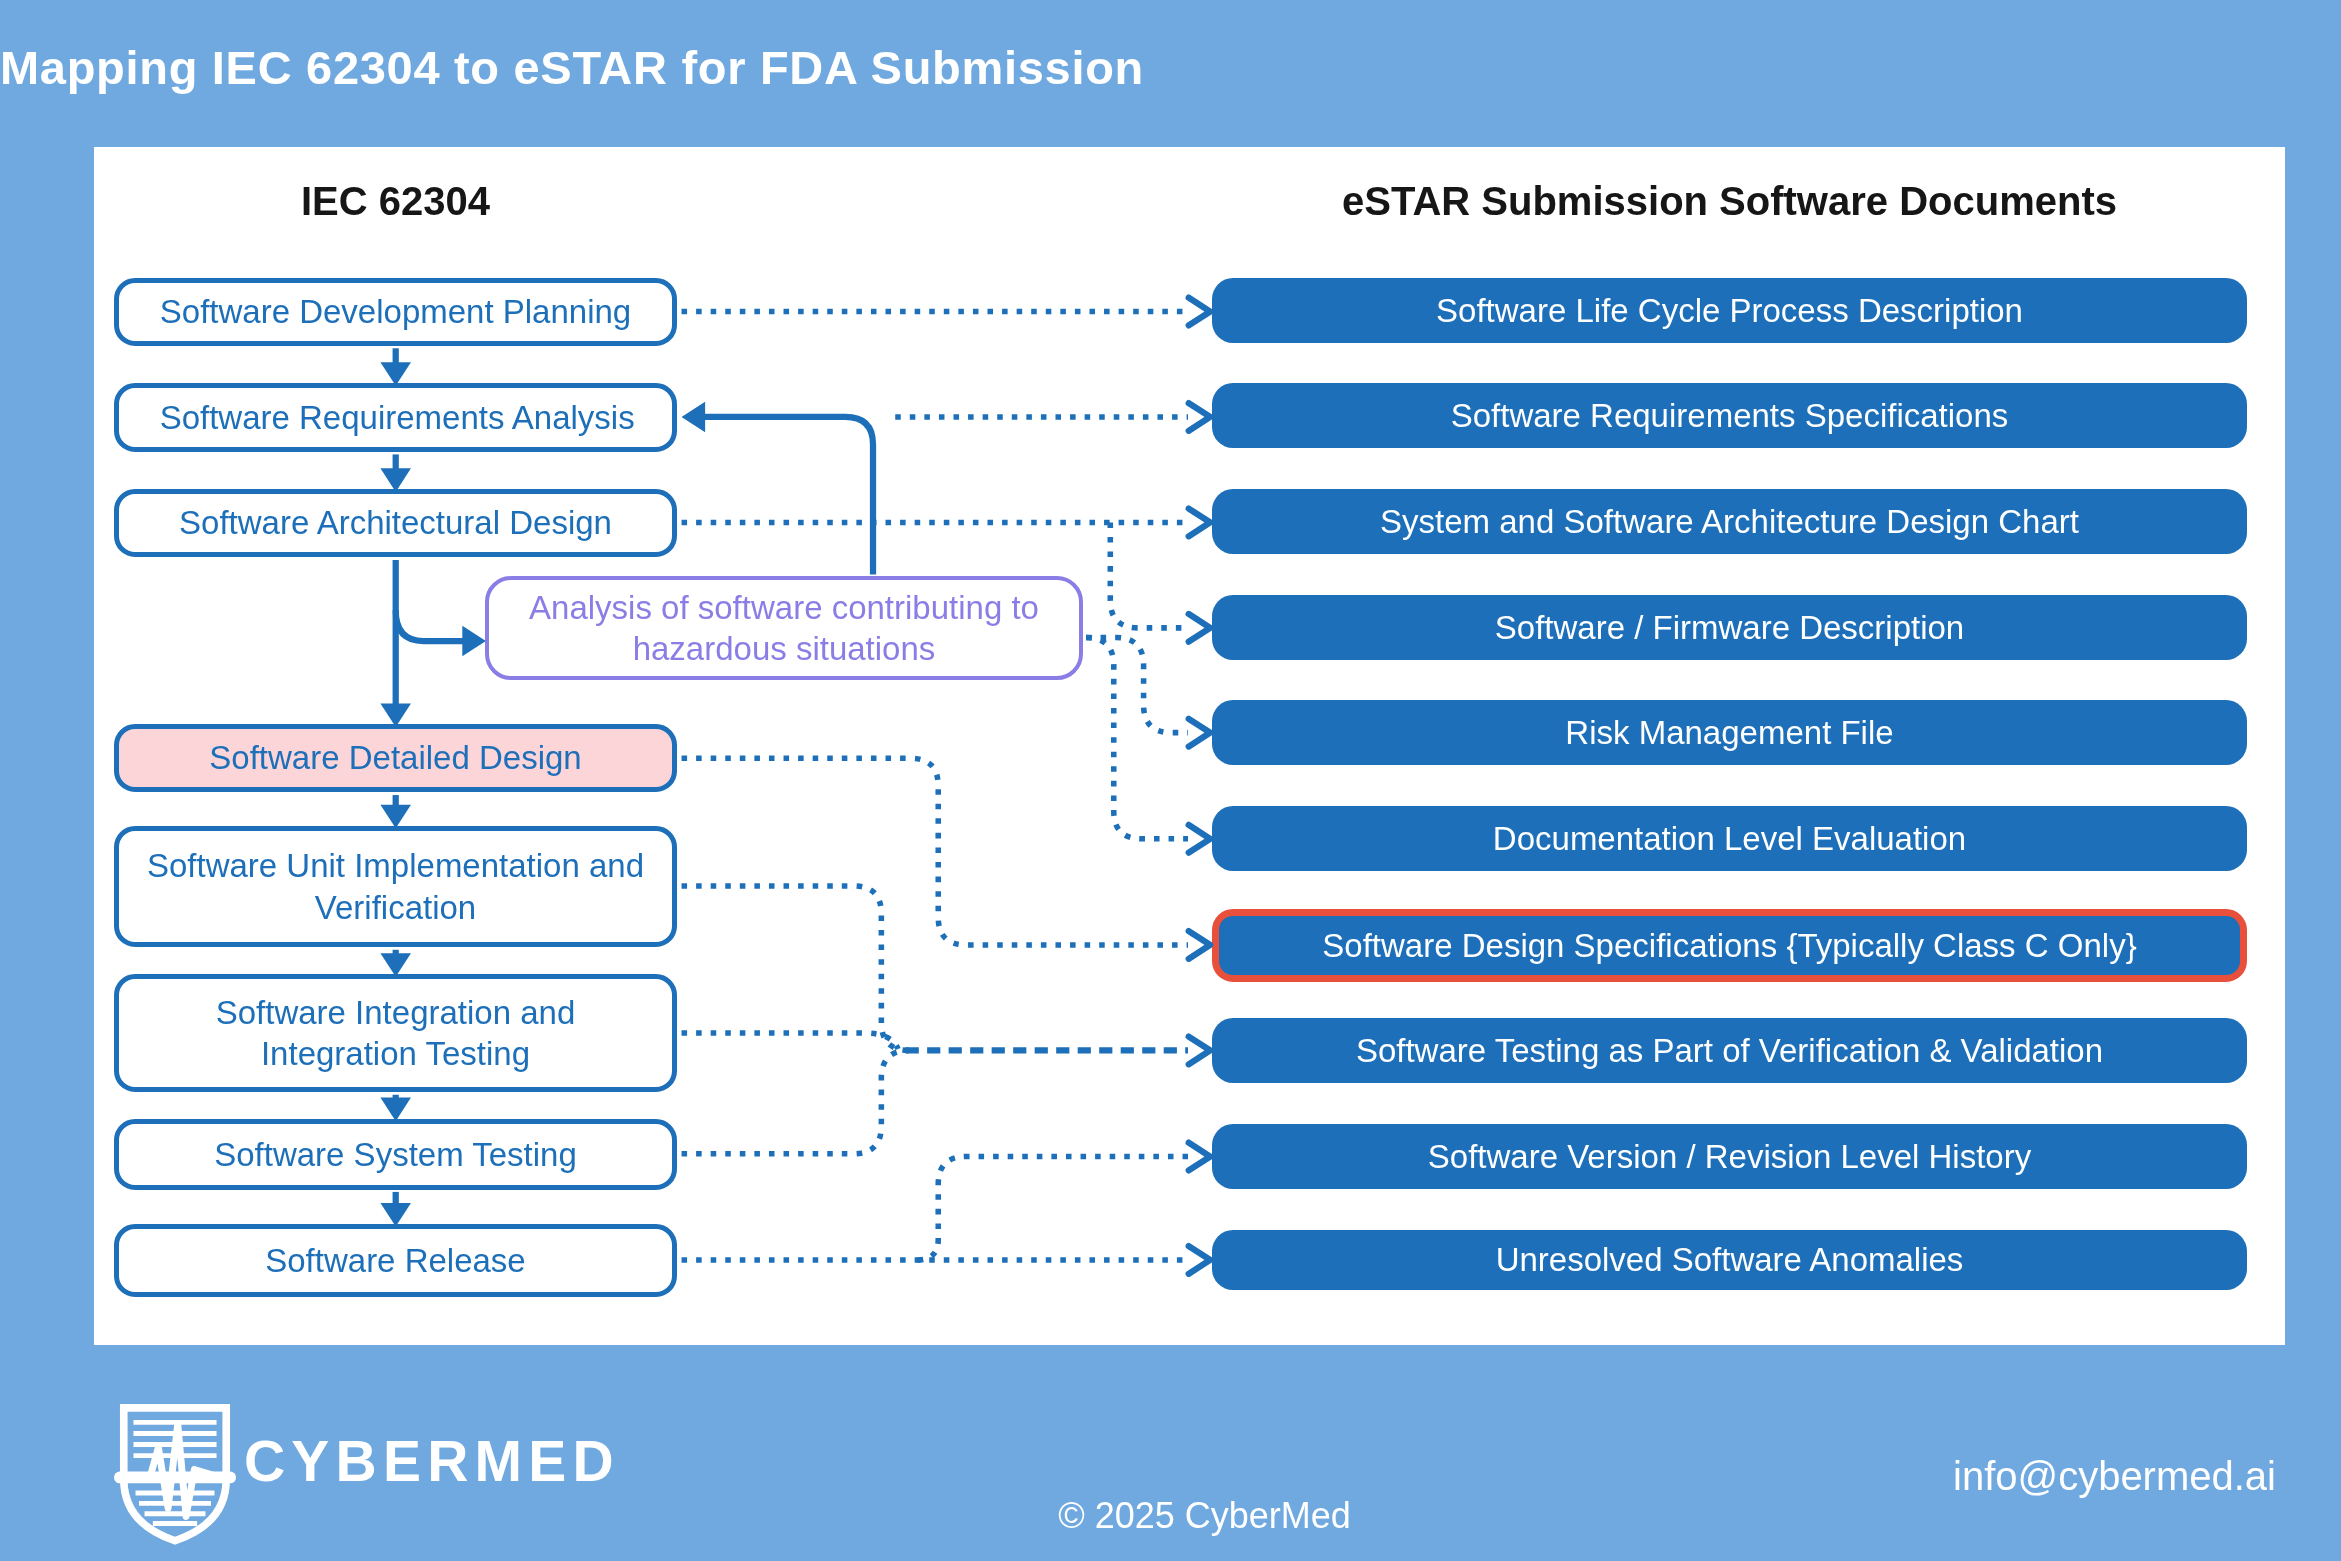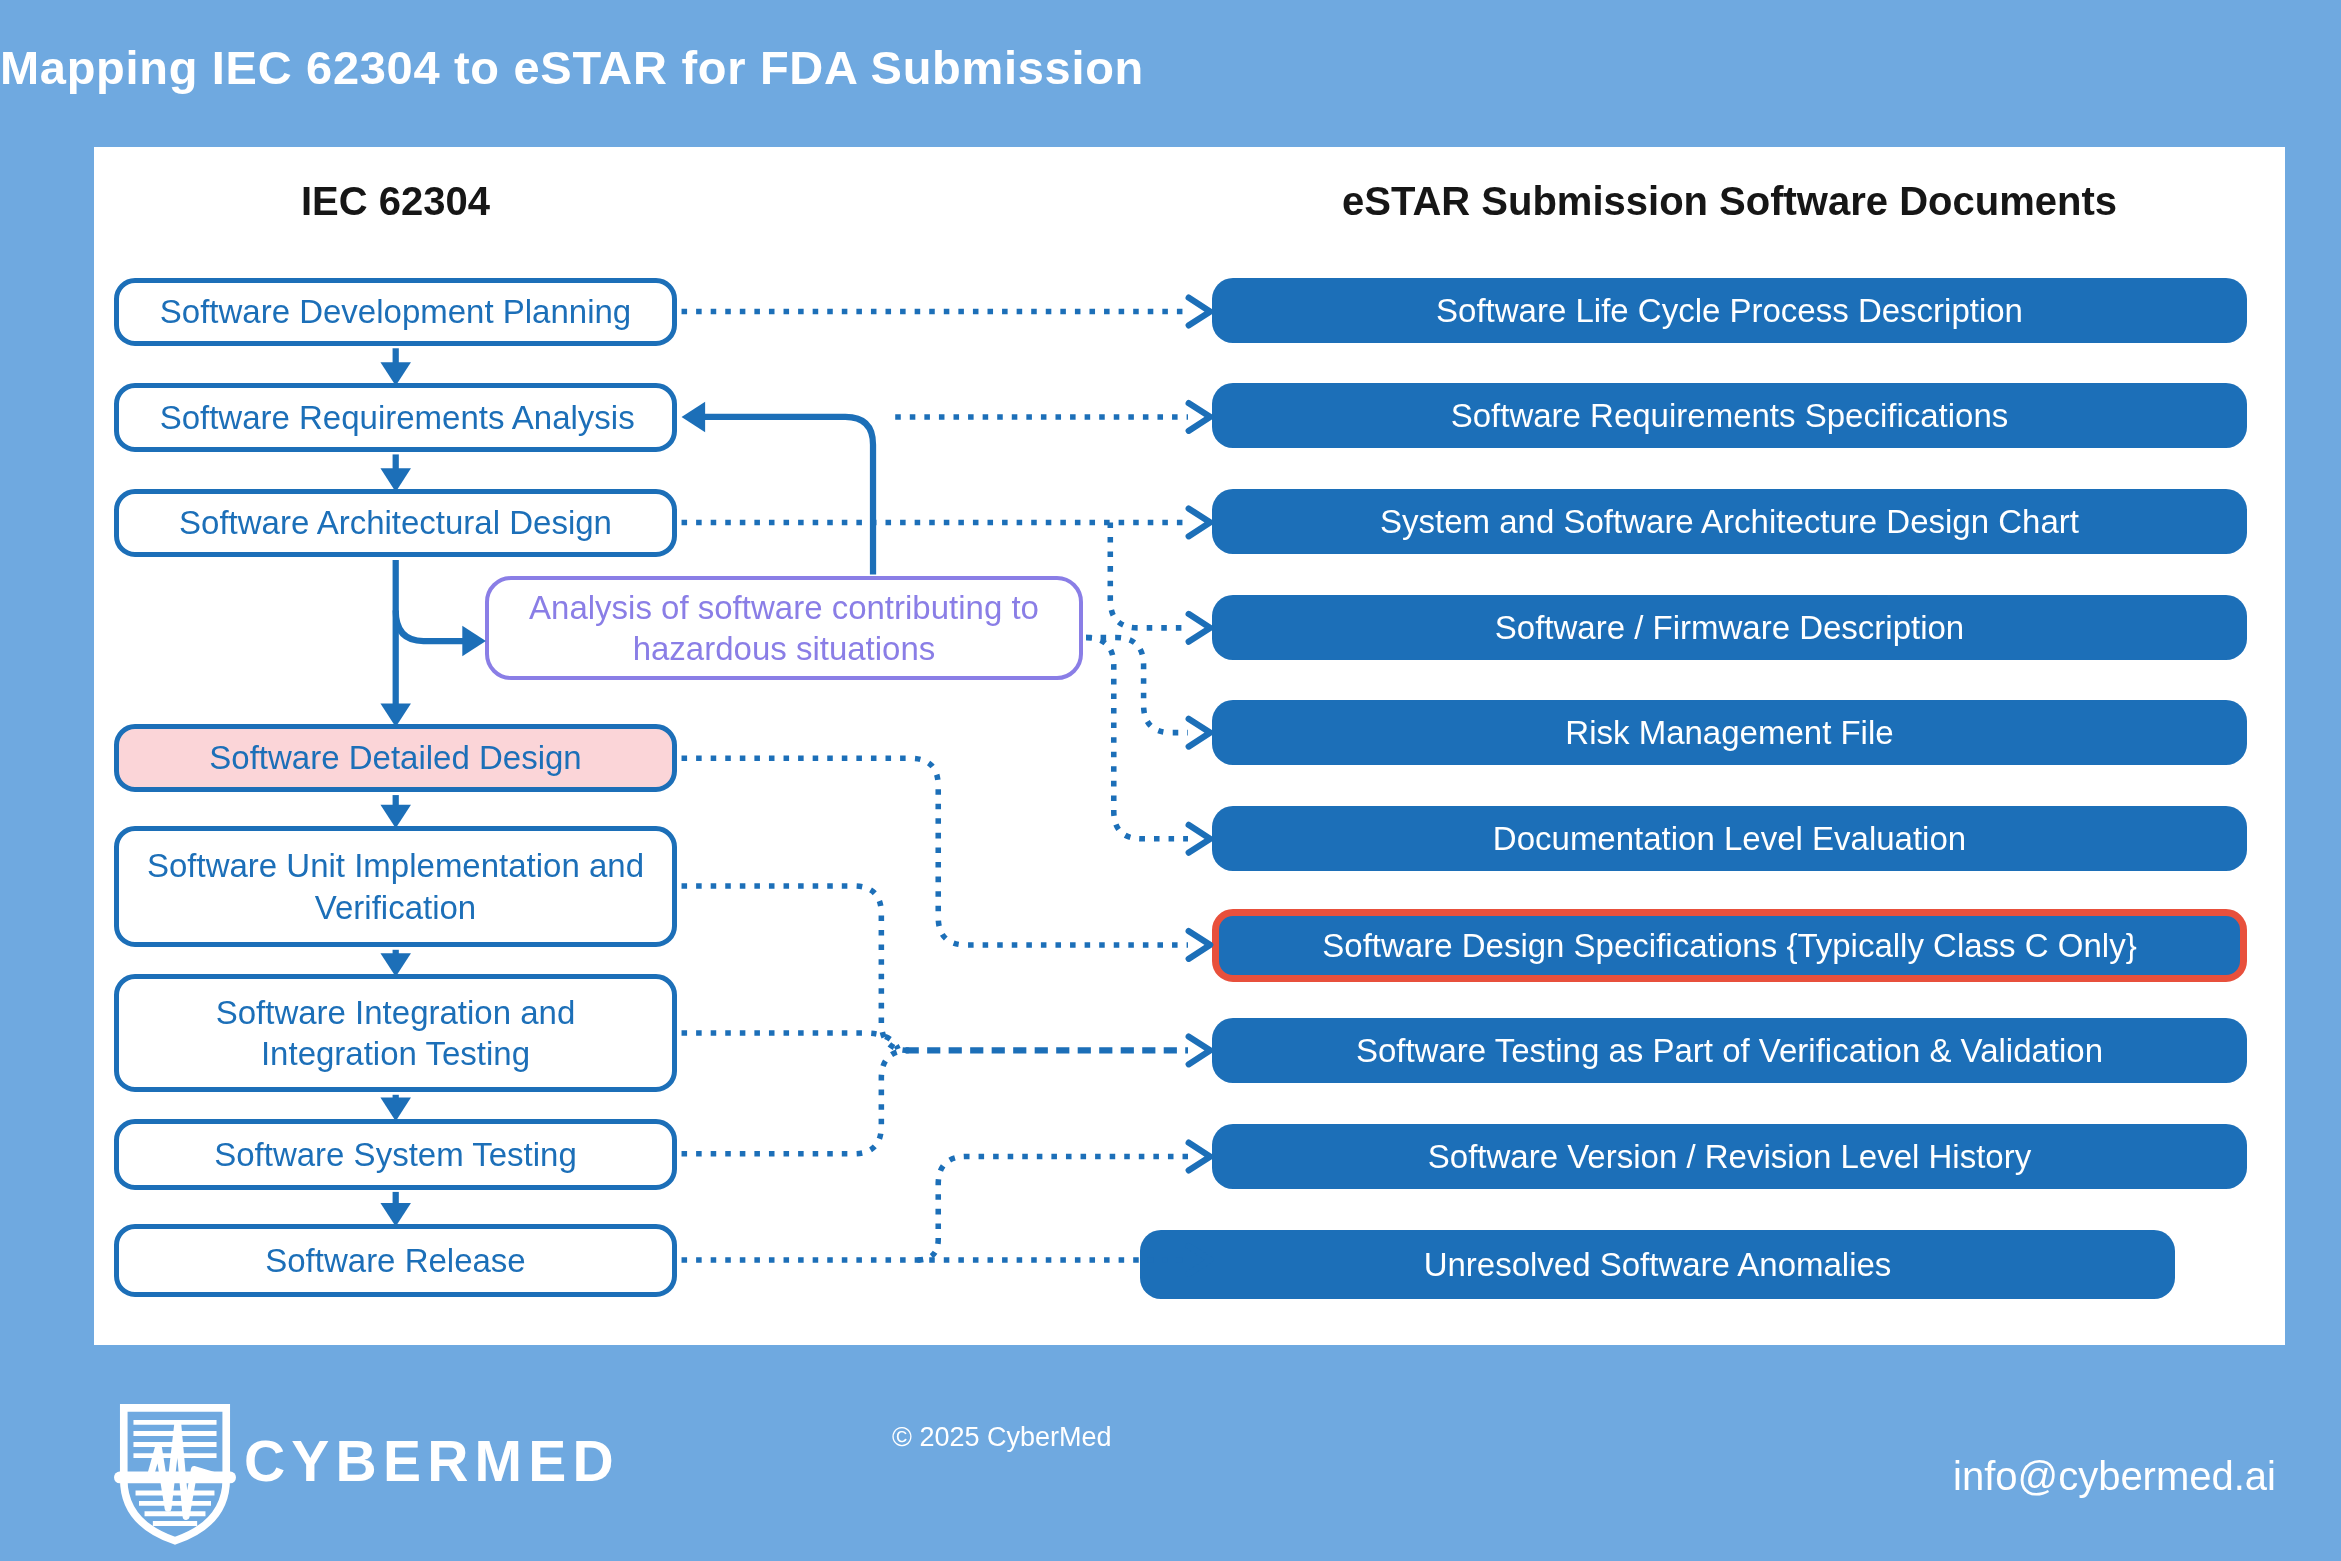--- a/index.html
+++ b/index.html
@@ -18,22 +18,22 @@
     text-align:center;border-radius:21px;font-size:33px;font-weight:500;line-height:1.25;
     padding:4.2px 16.7px;}
   .left-box{background:#fff;border:5.6px solid var(--primary-blue);color:var(--primary-blue);}
   .pink-box{background:var(--pink-fill);}
   .purple-box{background:#fff;border:4.9px solid var(--purple);color:var(--purple);border-radius:26px;}
   .right-box{background:var(--primary-blue);color:#fff;border-radius:21px;}
   .red-outline{border:7px solid var(--highlight-red);}
   svg.overlay{position:absolute;left:0;top:0;pointer-events:none;}
   .footer-brand{position:absolute;left:244px;top:1428px;font-size:57px;font-weight:800;
     letter-spacing:6.2px;color:#fff;}
-  .footer-copy{position:absolute;left:892px;top:1422px;width:625px;text-align:left;
-    font-size:27px;color:#fff;}
+  .footer-copy{position:absolute;left:892px;top:1495px;width:625px;text-align:center;
+    font-size:36px;color:#fff;}
   .footer-email{position:absolute;left:1776px;top:1454px;width:500px;text-align:right;
     font-size:40px;color:#fff;}
 </style>
 </head>
 <body>
 
 <div class="title">Mapping IEC 62304 to eSTAR for FDA Submission</div>
 
 <div class="card"></div>
 
@@ -52,21 +52,21 @@
 
 <div class="flowbox right-box" style="left:1212px;top:278px;width:1035px;height:65px;text-align:right;">Software Life Cycle Process Description</div>
 <div class="flowbox right-box" style="left:1212px;top:383px;width:1035px;height:65px;">Software Requirements Specifications</div>
 <div class="flowbox right-box" style="left:1212px;top:489px;width:1035px;height:65px;">System and Software Architecture Design Chart</div>
 <div class="flowbox right-box" style="left:1212px;top:595px;width:1035px;height:65px;">Software / Firmware Description</div>
 <div class="flowbox right-box" style="left:1212px;top:700px;width:1035px;height:65px;">Risk Management File</div>
 <div class="flowbox right-box" style="left:1212px;top:806px;width:1035px;height:65px;">Documentation Level Evaluation</div>
 <div class="flowbox right-box red-outline" style="left:1212px;top:909px;width:1035px;height:73px;">Software Design Specifications {Typically Class C Only}</div>
 <div class="flowbox right-box" style="left:1212px;top:1018px;width:1035px;height:65px;">Software Testing as Part of Verification &amp; Validation</div>
 <div class="flowbox right-box" style="left:1212px;top:1124px;width:1035px;height:65px;">Software Version / Revision Level History</div>
-<div class="flowbox right-box" style="left:1140px;top:1230px;width:1035px;height:69px;">Unresolved Software Anomalies</div>
+<div class="flowbox right-box" style="left:1212px;top:1230px;width:1035px;height:60px;">Unresolved Software Anomalies</div>
 
 <svg class="overlay" width="2342" height="1561" viewBox="0 0 3375 2250">
 
   <g style="stroke:var(--primary-blue)" fill="none" stroke-width="9">
     <path d="M570 502 V538"></path>
     <path d="M570 655 V691"></path>
     <path d="M570 807 V1028"></path>
     <path d="M570 880 Q570 924 610 924 L672 924"></path>
     <path d="M570 1146 V1176"></path>
     <path d="M570 1369 V1390"></path>

